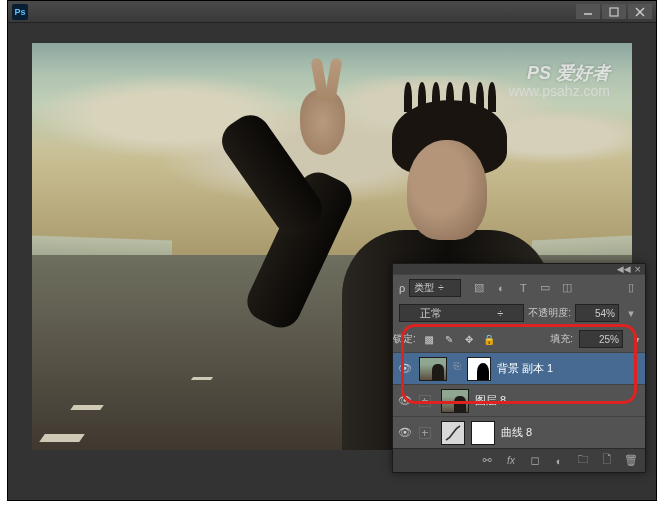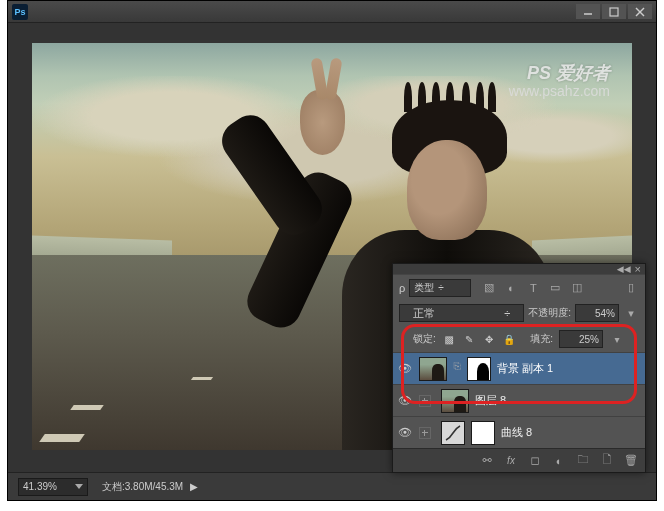--- a/index.html
+++ b/index.html
@@ -43,24 +43,24 @@
 .tabs{height:24px;display:flex;background:#3c3c3c;align-items:flex-end;padding-left:4px}
 .tab{padding:4px 10px;font-size:11px;color:#aaa;cursor:pointer}
 .tab.act{background:#535353;color:#ddd;border-radius:3px 3px 0 0}
 .menuico{margin-left:auto;padding:4px 6px;cursor:pointer}
 .prow{height:26px;display:flex;align-items:center;padding:0 6px;gap:4px;border-top:1px solid #454545}
 .psel{height:18px;background:#3a3a3a;border:1px solid #222;display:flex;align-items:center;padding:0 4px;font-size:10px}
 .iconrow{display:flex;gap:6px;margin-left:6px}
 .pic{width:16px;height:16px;display:flex;align-items:center;justify-content:center;color:#aaa;cursor:pointer}
 .hl{position:absolute;left:8px;right:8px;top:60px;height:80px;border:3px solid #d22;border-radius:14px;pointer-events:none}
 .row2{display:flex;align-items:center;gap:4px;height:26px;padding:0 6px}
-.dd{flex:1;height:18px;background:#3a3a3a;border:1px solid #222;display:flex;align-items:center;padding:0 13px}
+.dd{flex:1;height:18px;background:#3a3a3a;border:1px solid #222;display:flex;align-items:center;padding:0 20px}
 .lbl{font-size:10px;color:#ccc}
 .valbox{width:44px;height:18px;background:#3a3a3a;border:1px solid #222;display:flex;align-items:center;justify-content:flex-end;padding:0 3px;font-size:10px}
-.lockrow{display:flex;align-items:center;height:26px;padding:0 20px;gap:6px;font-size:10px}
+.lockrow{display:flex;align-items:center;height:26px;padding:0 0;gap:6px;font-size:10px}
 .lockicons{display:flex;gap:5px}
 .lico{width:15px;height:15px;display:flex;align-items:center;justify-content:center;cursor:pointer}
 .layers{max-height:130px;overflow:auto}
 .lrow{height:32px;display:flex;align-items:center;padding:0 4px;gap:6px;border-top:1px solid #414141}
 .lrow.sel{background:#466a92}
 .eye{width:16px;height:16px;display:flex;align-items:center;justify-content:center;cursor:pointer}
 .thumb{width:28px;height:24px;background:#2a2a2a;border:1px solid #1a1a1a;position:relative;overflow:hidden}
 .thumb.photo{background:linear-gradient(#8fa690 30%,#5b4d3f)}
 .thumb .tp{position:absolute;right:2px;bottom:0;width:12px;height:16px;background:#1e1a15;border-radius:40% 40% 0 0}
 .mask{width:24px;height:24px;background:#fff;border:1px solid #1a1a1a;position:relative}
@@ -132,39 +132,29 @@
             <div class="spike" style="left:84px;height:36px"></div>
           <div class="spike" style="left:96px"></div>
         </div>
         <div class="head"></div>
       </div>
       <div class="wm">PS 爱好者</div>
       <div class="wm2">www.psahz.com</div>
     </div>
   </div>
 
-  <div class="statusbar">
-    <div class="zoom-dd">
-      <span>41.39%</span>
-      <span class="tri"></span>
-    </div>
-    <div>
-      <span>文档:</span><span>3.80M/45.3M</span>
-      <span style="margin-left:4px">▶</span>
-    </div>
-  </div>
 
   <div class="panel">
     <div class="drag">
       <span class="dbl">◀◀</span>
       <span class="dbl" style="font-size:11px">×</span>
     </div>
     <div class="prow">
       <span style="font-size:11px">ρ</span>
-      <div class="psel" style="width:62px">
+      <div class="psel" style="width:52px">
         <span>类型</span>
           <span style="margin-left:4px">÷</span>
       </div>
       <div class="iconrow">
         <div class="pic">▧</div>
         <div class="pic">◐</div>
         <div class="pic">T</div>
         <div class="pic">▭</div>
         <div class="pic">◫</div>
       </div>

